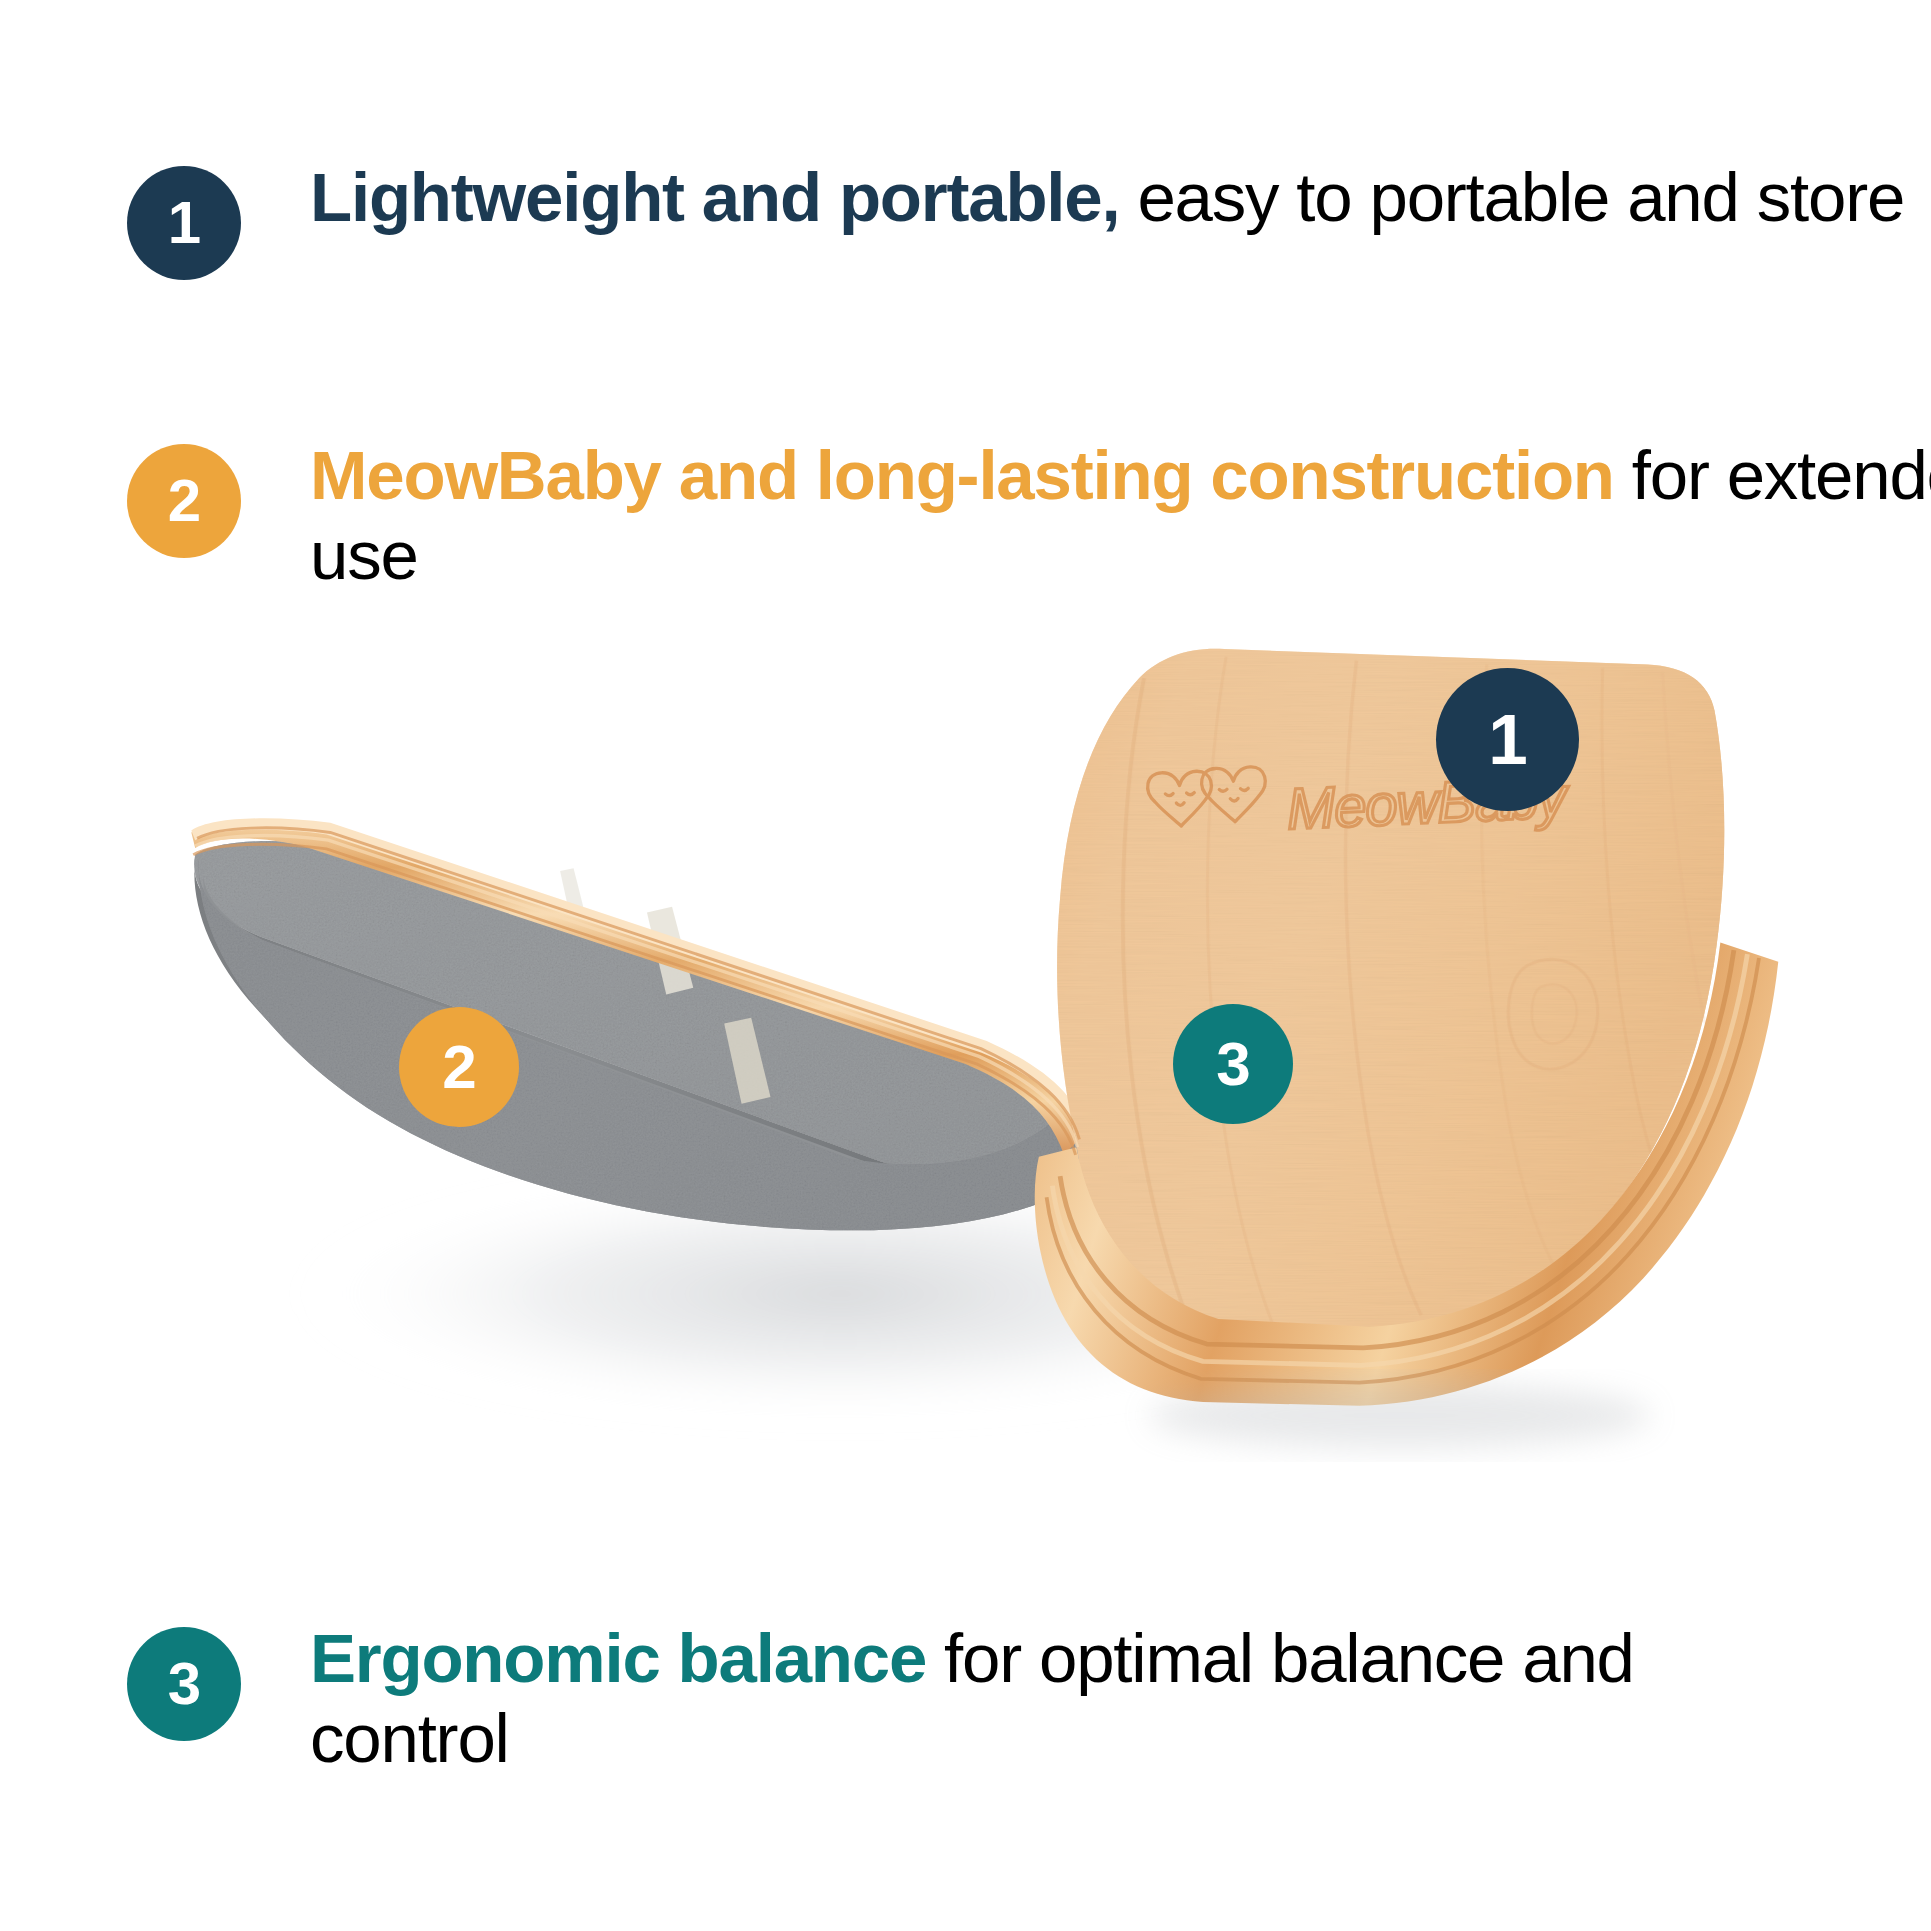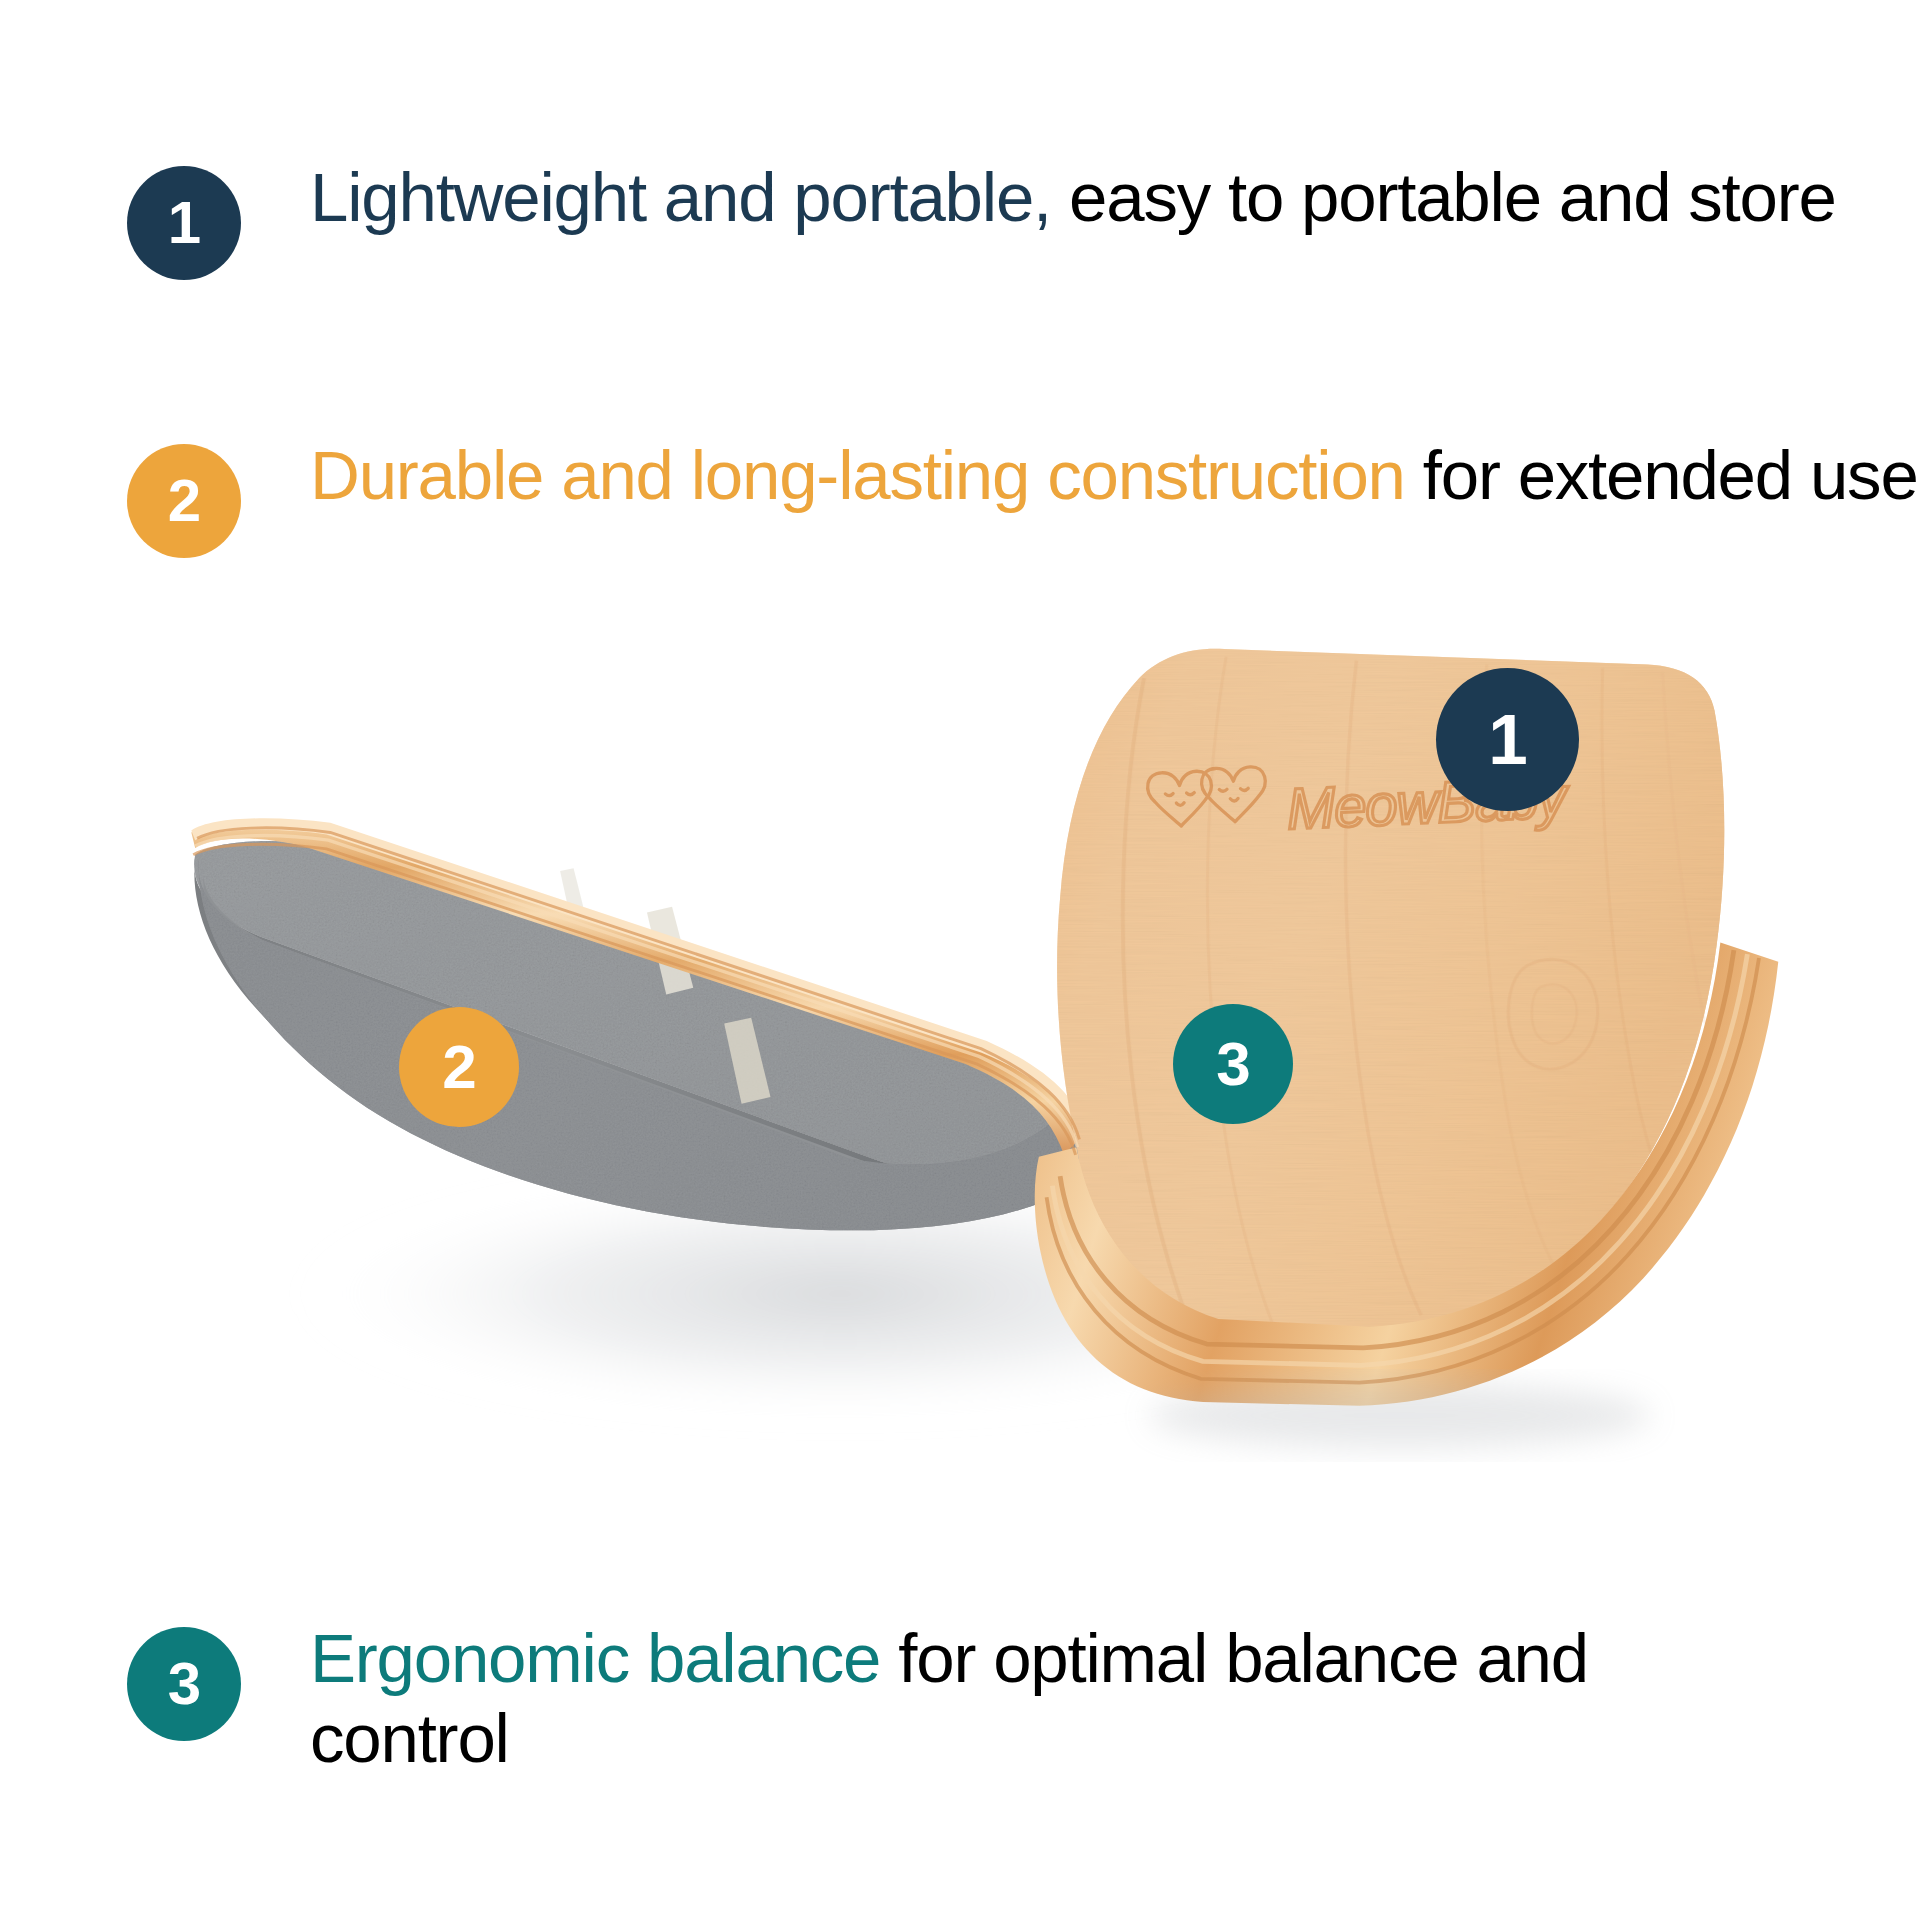--- a/index.html
+++ b/index.html
@@ -40,21 +40,21 @@
   .feature .text {
     position: absolute;
     left: 183px;
     top: -7.7px;
     width: 1699px;
     font-size: 69px;
     line-height: 1.16;
     letter-spacing: -1.2px;
   }
   .feature .text .lead {
-    font-weight: normal;
+    font-weight: bold;
     text-align: center;
   }
   .feature .text .rest {
     font-weight: normal;
     color: #000000;
   }
 
   
   #feature-1 { left: 127px; top: 166px; }
   #feature-2 { left: 127px; top: 444px; }
@@ -131,21 +131,21 @@
 <div class="feature" id="feature-1">
   <div class="badge">1</div>
   <div class="text">
     <span class="lead">Lightweight and portable,</span><span class="rest"> easy to portable and store</span>
   </div>
 </div>
 
 <div class="feature" id="feature-2">
   <div class="badge">2</div>
   <div class="text">
-    <span class="lead">Durable and long-lasting construction</span><span class="rest"> for extended use</span>
+    <span class="lead">MeowBaby and long-lasting construction</span><span class="rest"> for extended use</span>
   </div>
 </div>
 
 <div id="product">
   <svg viewBox="0 0 1700 960" xmlns="http://www.w3.org/2000/svg">
     <defs>
 
       <linearGradient id="woodFace" x1="0" y1="0" x2="1" y2="0.35">
         <stop offset="0%" stop-color="#f3c492"></stop>
         <stop offset="18%" stop-color="#f9dcb8"></stop>

